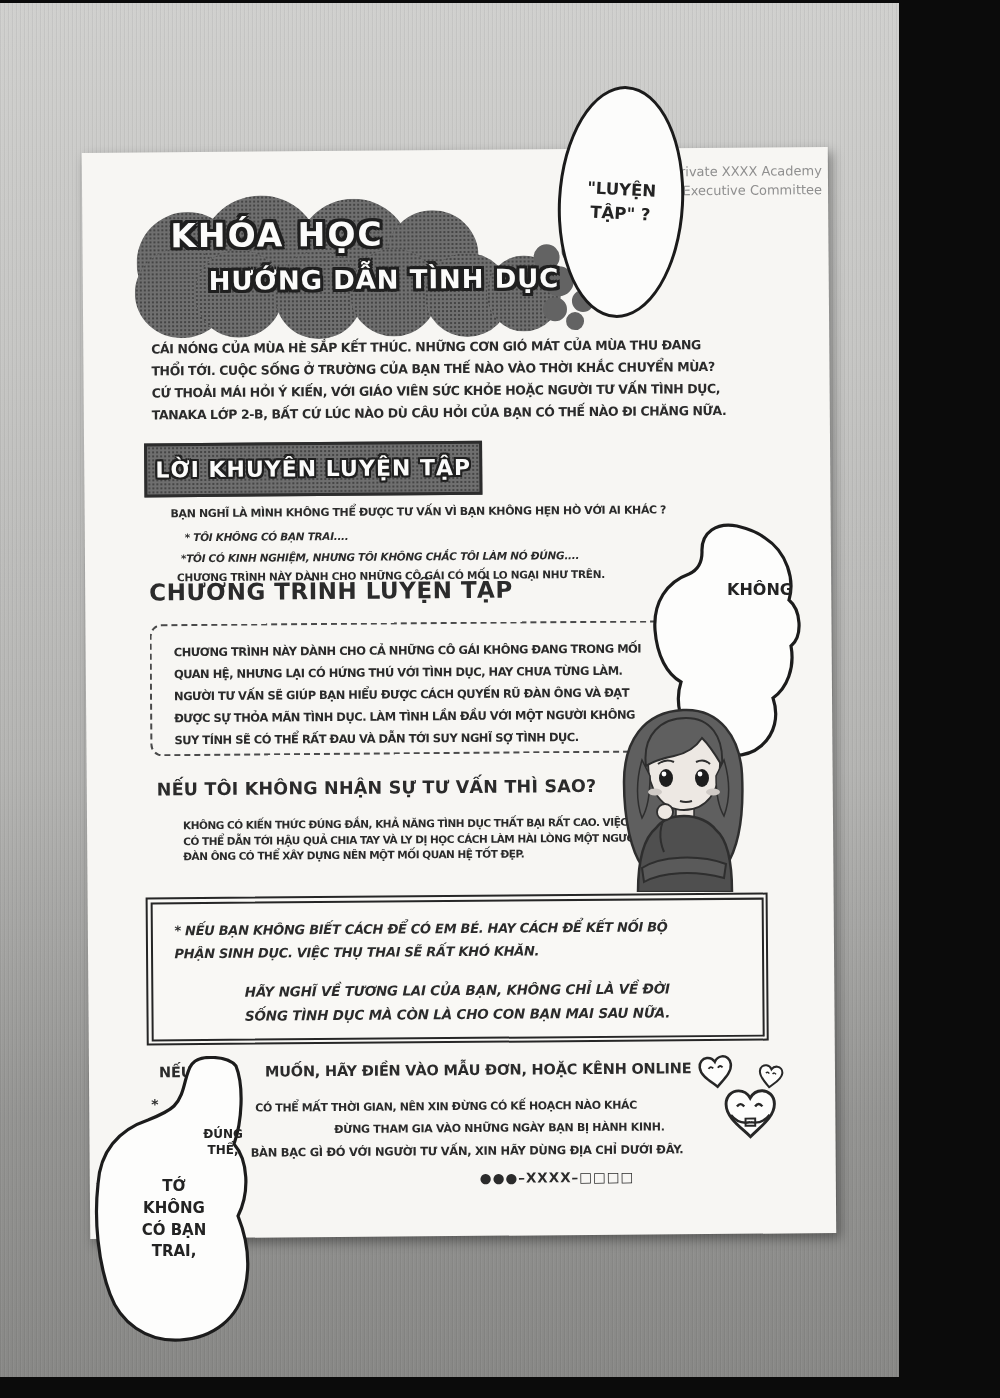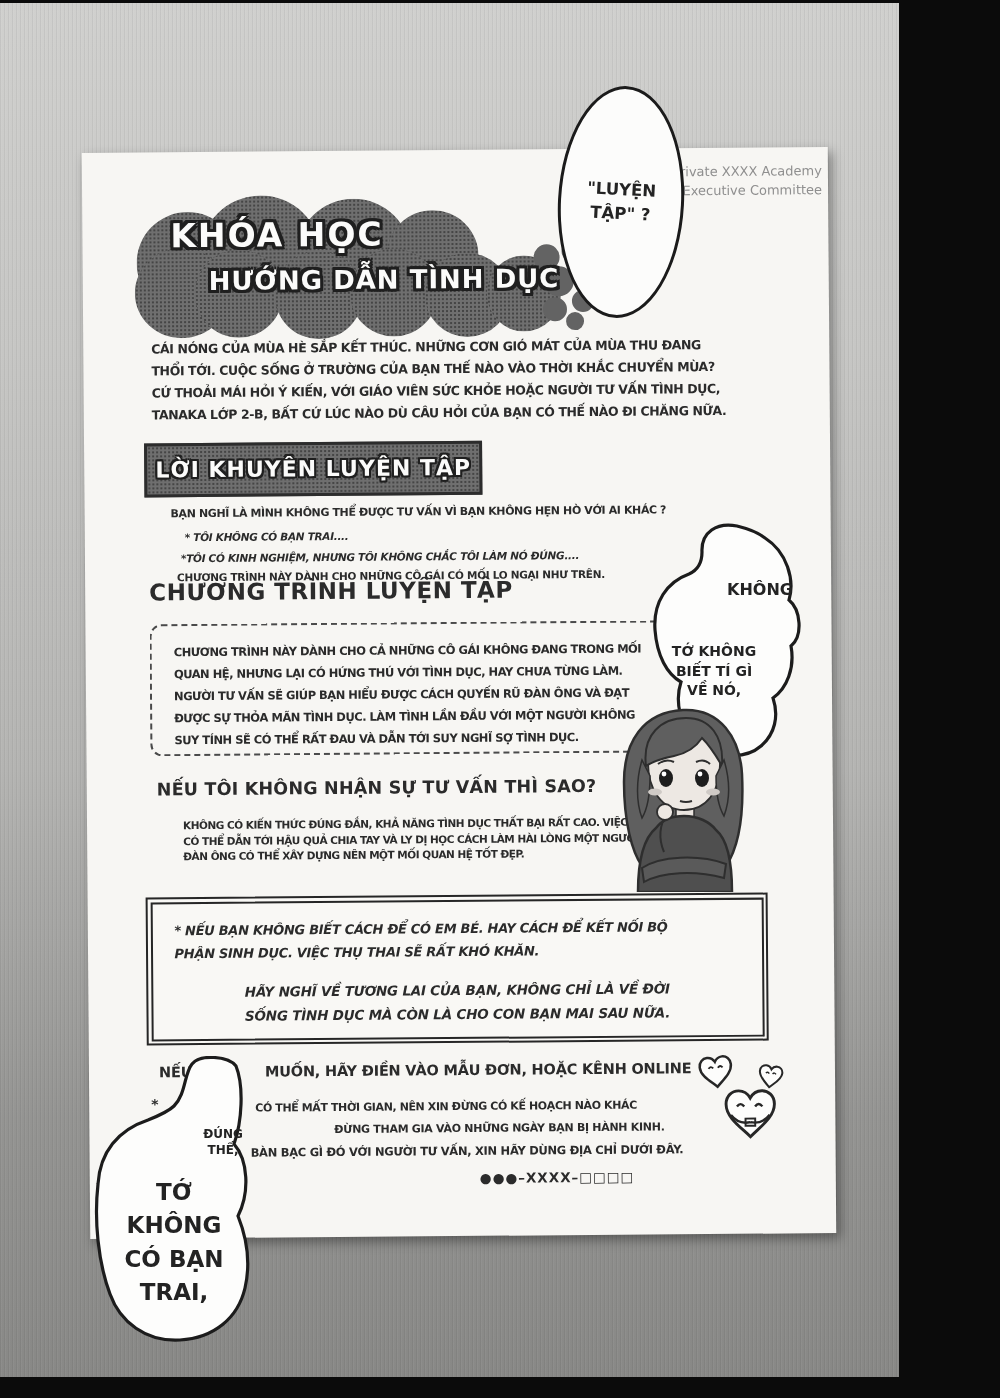--- a/index.html
+++ b/index.html
@@ -91,21 +91,21 @@
           background:#fcfcfb; border:3.5px solid #1b1b1b; border-radius:50%;
           transform:rotate(3deg); display:flex; align-items:center; justify-content:center; }
   #bubA .txt { font-size:16.5px; line-height:1.45; white-space:pre-line; font-weight:bold; text-align:center; color:#232323; }
 
   #bubB { position:absolute; left:645px; top:520px; width:158px; height:250px; z-index:5; }
   #bubB .k { left:80px; top:60px; width:70px; font-size:16px; }
   #bubB .d { left:8px; top:122px; width:122px; font-size:14px; line-height:1.4; white-space:pre-line; }
 
   #bubC { position:absolute; left:88px; top:1056px; width:182px; height:290px; z-index:12; }
   #bubC .c1t { left:98px; top:70px; width:74px; font-size:12px; line-height:1.35; white-space:pre-line; }
-  #bubC .c2t { left:20px; top:120px; width:132px; font-size:23px; line-height:1.45; white-space:pre-line; }
+  #bubC .c2t { left:20px; top:120px; width:132px; font-size:15px; line-height:1.45; white-space:pre-line; }
 
   svg { display:block; }
 </style>
 </head>
 <body>
 
 <div id="stage">
 
   <div class="bg"></div>
 
@@ -230,23 +230,20 @@
   <div id="bubA">
     <div class="txt">"LUYỆN
 TẬP" ?</div>
   </div>
 
   <div id="bubB">
     <svg width="158" height="250" viewBox="0 0 158 250">
       <path d="M92,6 C72,2 56,12 57,32 C57,42 53,50 44,54 C22,62 8,82 10,110 C12,136 22,154 36,162 C30,180 34,206 52,222 C70,238 100,240 116,226 C130,214 134,196 128,178 C142,168 150,148 146,126 C158,116 156,90 144,80 C150,60 142,32 120,18 C110,10 100,8 92,6 Z" fill="#fdfdfc" stroke="#1c1c1c" stroke-width="3.2"></path>
     </svg>
     <div class="bub-text k">KHÔNG</div>
-    <div class="bub-text d">TỚ KHÔNG
-BIẾT TÍ GÌ
-VỀ NÓ,</div>
   </div>
 
   <div id="bubC">
     <svg width="182" height="290" viewBox="0 0 182 290">
       <path d="M148,10 C140,0 112,-2 104,8 C96,18 98,38 86,50 C80,56 70,60 60,64 C30,74 12,96 10,128 C6,164 10,206 22,238 C32,266 58,286 92,284 C126,282 150,262 157,232 C163,206 158,180 150,160 C162,136 160,104 146,88 C154,66 156,30 148,10 Z" fill="#fdfdfc" stroke="#1c1c1c" stroke-width="3.2"></path>
     </svg>
     <div class="bub-text c1t">ĐÚNG
 THẾ,</div>
     <div class="bub-text c2t">TỚ
 KHÔNG

